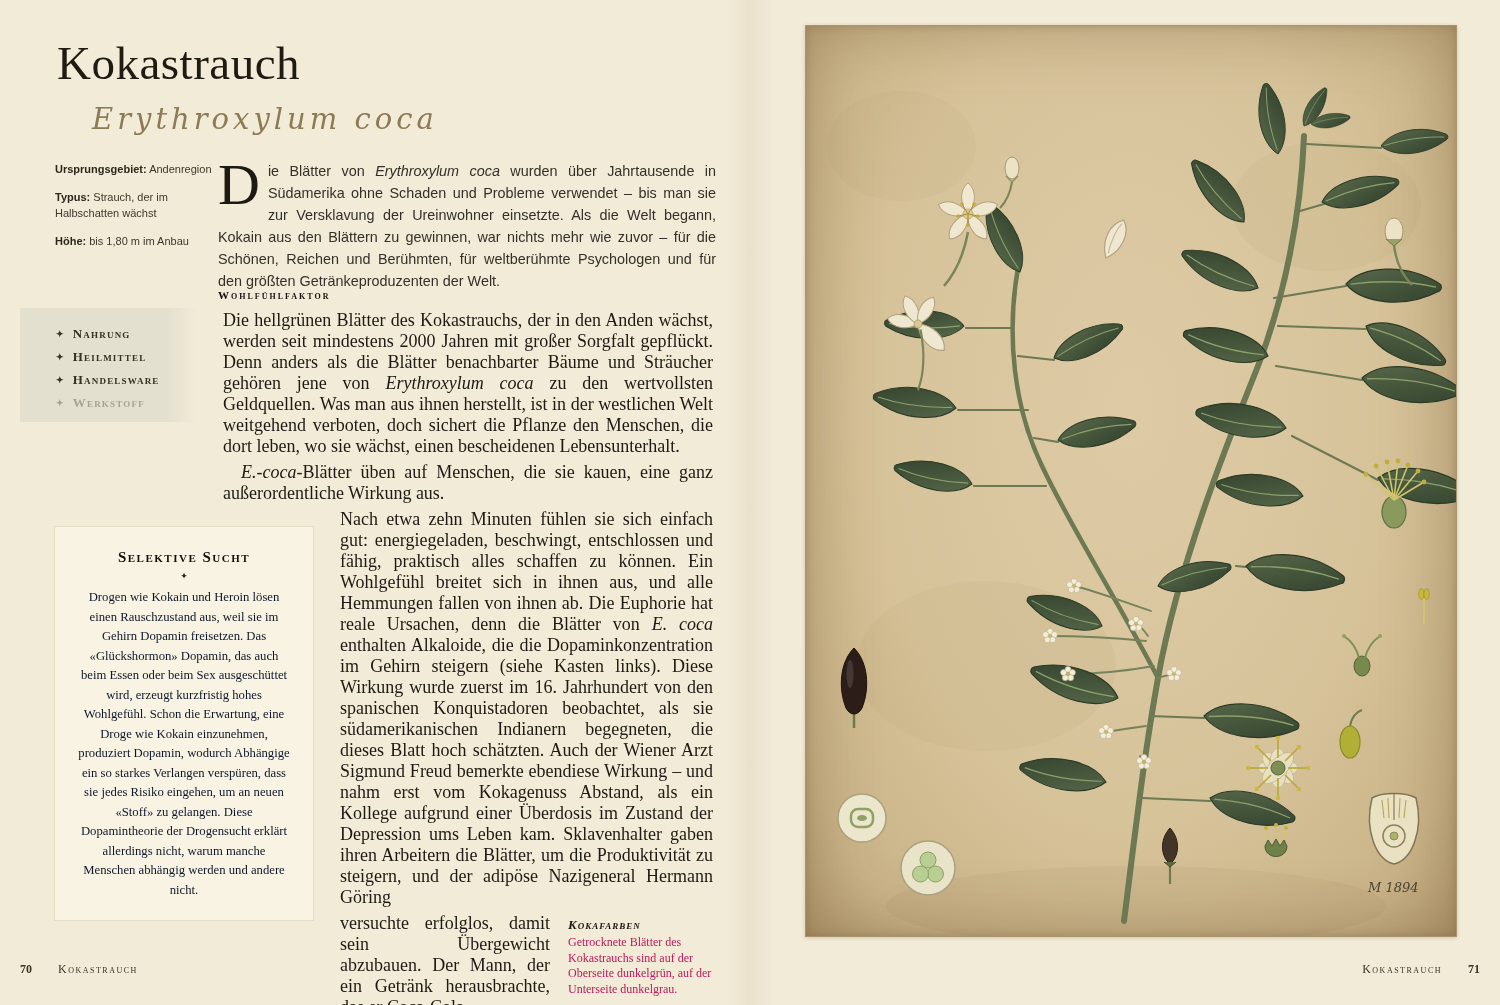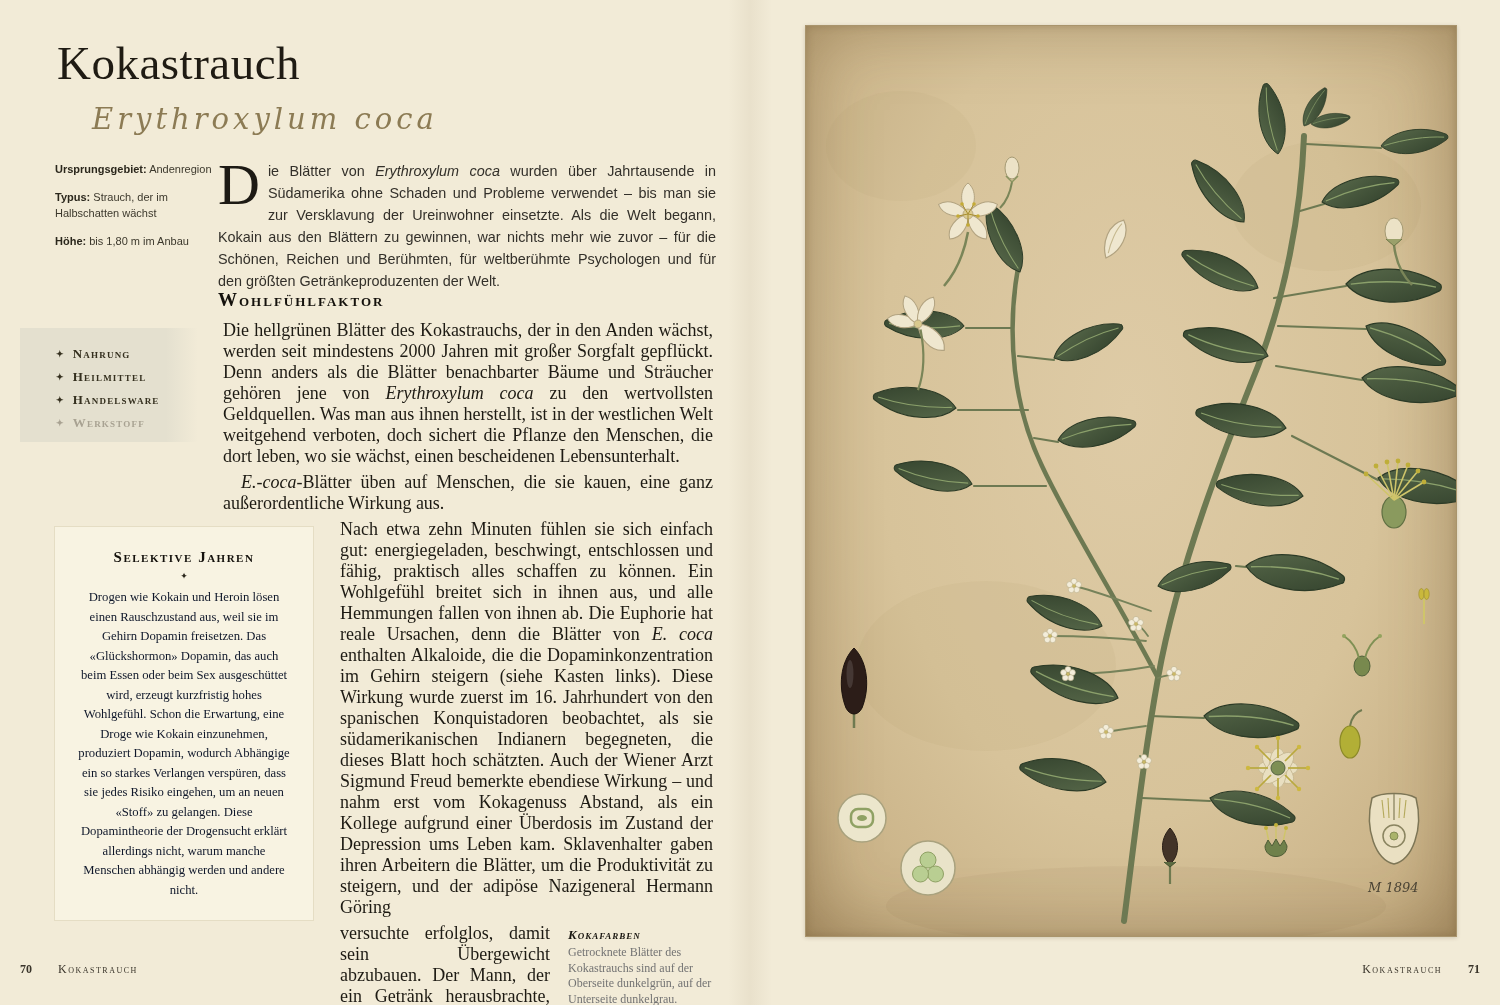--- a/index.html
+++ b/index.html
@@ -16,47 +16,47 @@
   .title{position:absolute;left:57px;top:36px;font-size:47px;font-weight:400;
     letter-spacing:.5px;color:#1f1b13;margin:0;}
   .subtitle{position:absolute;left:92px;top:102px;font-family:"DejaVu Serif",serif;
     font-style:italic;font-size:29px;letter-spacing:4px;color:#8c7b54;}
 
   .facts{position:absolute;left:55px;top:162px;width:165px;
     font-family:"Liberation Sans",sans-serif;font-size:11px;line-height:1.4;color:#3c382c;}
   .fact{margin-bottom:13px;}
   .fact .fl{font-weight:bold;color:#2b271c;}
 
-  .tags{position:absolute;left:20px;top:328px;width:178px;padding:15px 0 7px 36px;
+  .tags{position:absolute;left:20px;top:308px;width:178px;padding:15px 0 7px 36px;
     box-sizing:border-box;
     background:linear-gradient(90deg,#e4e0cf 0%,#e4e0cf 82%,rgba(228,224,207,0) 100%);}
   .tag{font-variant:small-caps;font-weight:bold;font-size:13px;letter-spacing:1.2px;
     color:#35301f;line-height:22px;white-space:nowrap;}
   .tag .diamond{font-size:9px;margin-right:8px;position:relative;top:-1px;}
   .tag.muted{color:#a8a292;}
 
   .intro{position:absolute;left:218px;top:160px;width:498px;
     font-family:"Liberation Sans",sans-serif;font-size:14.4px;line-height:22px;
     color:#33302a;text-align:justify;}
   .dropcap{float:left;font-family:"Liberation Serif",serif;font-size:58px;line-height:46px;
     padding:2px 8px 0 0;color:#1d1a14;}
 
   .article{position:absolute;left:218px;top:289px;width:500px;}
-  .sec-heading{margin:0 0 9px 0;font-size:19px;font-weight:bold;font-variant:small-caps;
+  .sec-heading{margin:0 0 9px 0;font-size:11px;font-weight:bold;font-variant:small-caps;
     letter-spacing:2px;color:#14110c;}
   .article p{margin:5px;font-size:18px;line-height:21px;text-align:justify;
     color:#1d1a13;hyphens:auto;}
   .article p.indent{text-indent:18px;}
   .narrow{margin-left:117px;}
   .it{font-style:italic;}
 
   .kokacaption{float:right;width:150px;margin:4px 0 2px 18px;}
   .cap-title{font-variant:small-caps;font-style:italic;font-weight:bold;font-size:13px;
     letter-spacing:1px;color:#191610;margin-bottom:2px;}
-  .cap-body{font-size:12px;line-height:15.5px;color:#737373;text-align:left;}
+  .cap-body{font-size:12px;line-height:15.5px;color:#be185d;text-align:left;}
 
   .sidebox{position:absolute;left:55px;top:527px;width:258px;box-sizing:border-box;
     padding:22px 21px 20px;background:#f8f3e2;text-align:center;
     box-shadow:0 0 0 1px rgba(190,178,140,.25);}
   .sb-title{font-variant:small-caps;font-weight:bold;font-size:15px;letter-spacing:1.5px;
     color:#14110c;}
   .sb-diamond{font-size:9px;color:#2b271c;margin:5px 0 7px;}
   .sb-body{font-size:12.7px;line-height:19.5px;color:#0f172a;}
 
   .footer{position:absolute;bottom:28px;font-variant:small-caps;font-size:12px;
@@ -116,21 +116,21 @@
       <p><span>Nach etwa zehn Minuten fühlen sie sich einfach gut: energiegeladen, beschwingt, entschlossen und fähig, praktisch alles schaffen zu können. Ein Wohlgefühl breitet sich in ihnen aus, und alle Hemmungen fallen von ihnen ab. Die Euphorie hat reale Ursachen, denn die Blätter von </span><span class="it">E. coca</span><span> enthalten Alkaloide, die die Dopaminkonzentration im Gehirn steigern (siehe Kasten links). Diese Wirkung wurde zuerst im 16. Jahrhundert von den spanischen Konquistadoren beobachtet, als sie südamerikanischen Indianern begegneten, die dieses Blatt hoch schätzten. Auch der Wiener Arzt Sigmund Freud bemerkte ebendiese Wirkung – und nahm erst vom Kokagenuss Abstand, als ein Kollege aufgrund einer Überdosis im Zustand der Depression ums Leben kam. Sklavenhalter gaben ihren Arbeitern die Blätter, um die Produktivität zu steigern, und der adipöse Nazigeneral Hermann Göring</span></p>
       <div class="kokacaption">
         <div class="cap-title">Kokafarben</div>
         <div class="cap-body">Getrocknete Blätter des Kokastrauchs sind auf der Oberseite dunkelgrün, auf der Unterseite dunkelgrau.</div>
       </div>
       <p>versuchte erfolglos, damit sein Übergewicht abzubauen. Der Mann, der ein Getränk herausbrachte, das er Coca-Cola</p>
     </div>
   </div>
 
   <div class="sidebox">
-    <div class="sb-title">Selektive Jahren</div>
+    <div class="sb-title">Selektive Sucht</div>
     <div class="sb-diamond">✦</div>
     <div class="sb-body">Drogen wie Kokain und Heroin lösen einen Rauschzustand aus, weil sie im Gehirn Dopamin freisetzen. Das «Glückshormon» Dopamin, das auch beim Essen oder beim Sex ausgeschüttet wird, erzeugt kurzfristig hohes Wohlgefühl. Schon die Erwartung, eine Droge wie Kokain einzunehmen, produziert Dopamin, wodurch Abhängige ein so starkes Verlangen verspüren, dass sie jedes Risiko eingehen, um an neuen «Stoff» zu gelangen. Diese Dopamintheorie der Drogensucht erklärt allerdings nicht, warum manche Menschen abhängig werden und andere nicht.</div>
   </div>
 
   <div class="footer footer-left">
     <span class="pn">70</span><span class="pl">Kokastrauch</span>
   </div>
 </div>
 
 <div>

